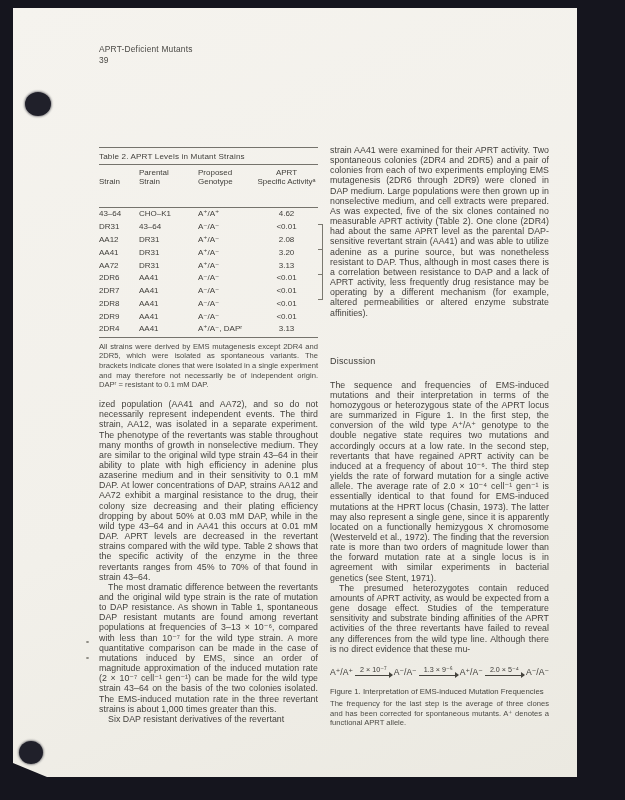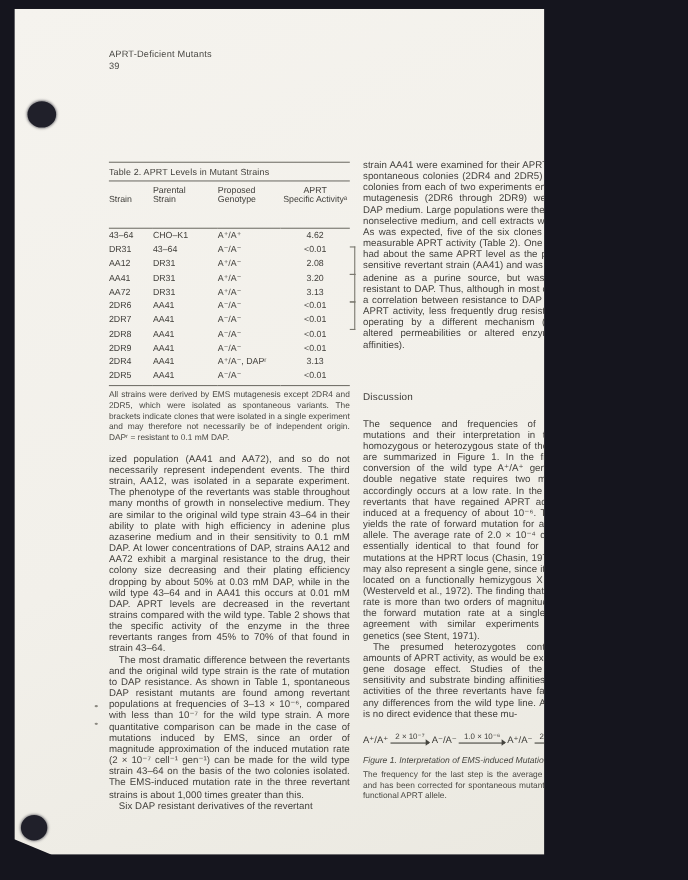--- a/index.html
+++ b/index.html
@@ -3,21 +3,21 @@
 <meta charset="utf-8">
 <style>
   html,body{margin:0;padding:0;}
   body{
     width:625px;height:800px;position:relative;overflow:hidden;
     background:#15151e;
     font-family:"Liberation Sans","DejaVu Sans",sans-serif;
     -webkit-font-smoothing:antialiased;
   }
   .page{
-    position:absolute;left:13px;top:8px;width:482px;height:769px;
+    position:absolute;left:13px;top:8px;width:564px;height:769px;
     background:linear-gradient(155deg,#f5f3ee 0%,#f2f0ea 55%,#ebe9e1 100%);
     clip-path:polygon(0 0,100% 0,100% 100%,34px 100%,0 calc(100% - 14px));
     color:#3f3e3a;
   }
   .punch-hole{position:absolute;border-radius:50%;background:#20202a;box-shadow:0 0 2px 1px rgba(25,25,35,.45);}
   .hole-top{left:12px;top:84px;width:26px;height:24px;}
   .hole-bottom{left:6px;top:733px;width:24px;height:23px;}
   .speck{position:absolute;background:#8a8880;border-radius:50%;}
   .speck-1{left:73px;top:633px;width:3px;height:2px;}
   .speck-2{left:73px;top:649px;width:3px;height:2px;}
@@ -51,21 +51,21 @@
 
   
   .figure{margin-top:12px;}
   .eq{display:flex;align-items:flex-end;justify-content:space-between;color:#3c3b37;}
   .geno{font-size:8.6px;line-height:9px;white-space:nowrap;}
   .step{flex:1 1 auto;display:flex;flex-direction:column;align-items:center;margin:0 2px 1.5px;}
   .rate{font-size:7.2px;line-height:8px;margin-bottom:1px;white-space:nowrap;}
   .arrow-line{position:relative;width:100%;height:1px;background:#45443e;}
   .arrow-line::after{content:"";position:absolute;right:-1px;top:-2.5px;width:0;height:0;
     border-left:4px solid #45443e;border-top:3px solid transparent;border-bottom:3px solid transparent;}
-  .fig-caption{margin-top:10px;font-size:7.8px;line-height:9.6px;color:#46453f;font-style:italic;}
+  .fig-caption{margin-top:10px;font-size:7.8px;line-height:9.6px;color:#46453f;}
   .fig-note{margin-top:2px;font-size:7.6px;line-height:9.7px;text-align:justify;color:#4c4b45;}
 </style>
 </head>
 <body>
 
 <div class="page">
 
   <span class="punch-hole hole-top"></span>
   <span class="punch-hole hole-bottom"></span>
   <span class="speck speck-1"></span>
@@ -161,26 +161,20 @@
               <td>AA41</td>
               <td>A⁻/A⁻</td>
               <td class="act">&lt;0.01</td>
             </tr>
           <tr>
               <td>2DR4</td>
               <td>AA41</td>
               <td>A⁺/A⁻, DAPʳ</td>
               <td class="act">3.13</td>
             </tr>
-          <tr>
-              <td>2DR5</td>
-              <td>AA41</td>
-              <td>A⁻/A⁻</td>
-              <td class="act">&lt;0.01</td>
-            </tr>
         </tbody>
       </table>
       <span class="bracket bracket-a"></span>
       <span class="bracket bracket-b"></span>
       <span class="bracket bracket-c"></span>
       <div class="t-foot">All strains were derived by EMS mutagenesis except 2DR4 and 2DR5, which were isolated as spontaneous variants. The brackets indicate clones that were isolated in a single experiment and may therefore not necessarily be of independent origin. DAPʳ = resistant to 0.1 mM DAP.</div>
     </div>
 
     <p class="body-par">ized population (AA41 and AA72), and so do not necessarily represent independent events. The third strain, AA12, was isolated in a separate experiment. The phenotype of the revertants was stable throughout many months of growth in nonselective medium. They are similar to the original wild type strain 43–64 in their ability to plate with high efficiency in adenine plus azaserine medium and in their sensitivity to 0.1 mM DAP. At lower concentrations of DAP, strains AA12 and AA72 exhibit a marginal resistance to the drug, their colony size decreasing and their plating efficiency dropping by about 50% at 0.03 mM DAP, while in the wild type 43–64 and in AA41 this occurs at 0.01 mM DAP. APRT levels are decreased in the revertant strains compared with the wild type. Table 2 shows that the specific activity of the enzyme in the three revertants ranges from 45% to 70% of that found in strain 43–64.</p>
     <p class="body-par indent">The most dramatic difference between the revertants and the original wild type strain is the rate of mutation to DAP resistance. As shown in Table 1, spontaneous DAP resistant mutants are found among revertant populations at frequencies of 3–13 × 10⁻⁶, compared with less than 10⁻⁷ for the wild type strain. A more quantitative comparison can be made in the case of mutations induced by EMS, since an order of magnitude approximation of the induced mutation rate (2 × 10⁻⁷ cell⁻¹ gen⁻¹) can be made for the wild type strain 43–64 on the basis of the two colonies isolated. The EMS-induced mutation rate in the three revertant strains is about 1,000 times greater than this.</p>
@@ -197,21 +191,21 @@
 
     <div class="figure">
       <div class="eq">
         <span class="geno">A⁺/A⁺</span>
         <span class="step">
           <span class="rate">2 × 10⁻⁷</span>
           <span class="arrow-line"></span>
         </span>
         <span class="geno">A⁻/A⁻</span>
         <span class="step">
-          <span class="rate">1.0 × 10⁻⁶</span>
+          <span class="rate">1.3 × 9⁻⁶</span>
           <span class="arrow-line"></span>
         </span>
         <span class="geno">A⁺/A⁻</span>
         <span class="step">
           <span class="rate">2.0 × 5⁻⁴</span>
           <span class="arrow-line"></span>
         </span>
         <span class="geno">A⁻/A⁻</span>
       </div>
       <div class="fig-caption">Figure 1.  Interpretation of EMS-induced Mutation Frequencies</div>

